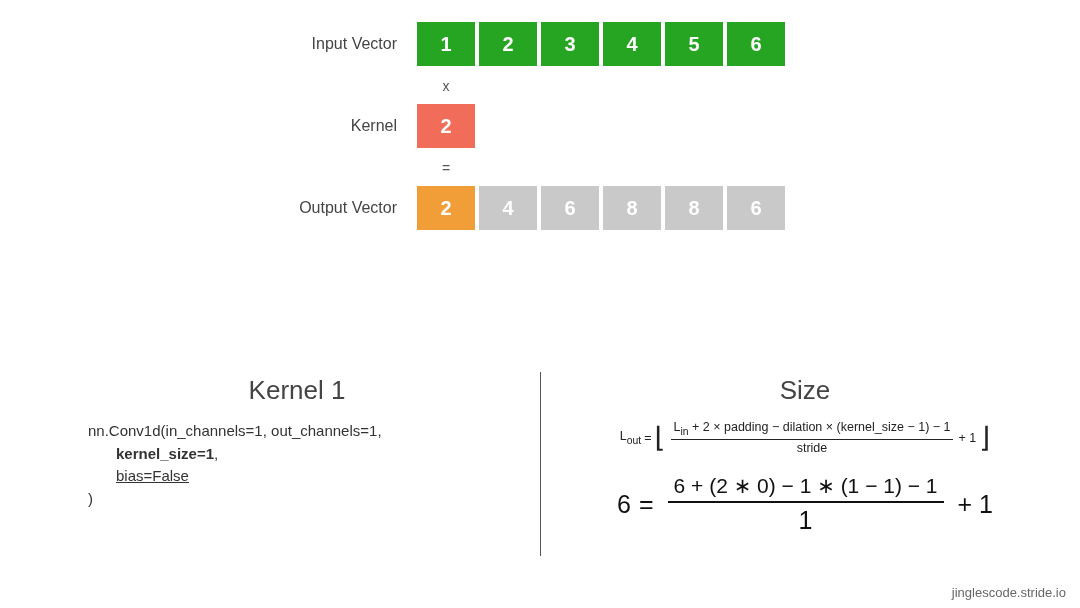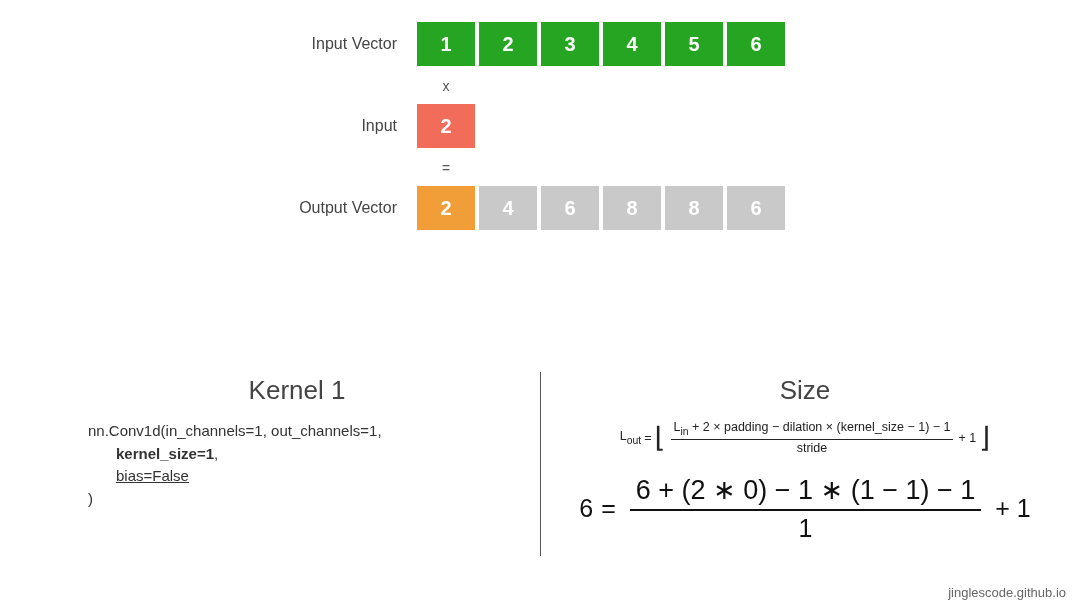--- a/index.html
+++ b/index.html
@@ -44,21 +44,21 @@
   .formula-small .outer { display: inline-flex; align-items: center; gap: 3px; }
   .frac-s { display: inline-flex; flex-direction: column; align-items: center; vertical-align: middle; margin: 0 3px; }
   .frac-s .num { border-bottom: 1px solid #222; padding: 0 2px 1px 2px; white-space: nowrap; }
   .frac-s .den { padding-top: 1px; }
   .bracket { font-size: 28px; line-height: 0.6; font-weight: 300; position: relative; top: 0px; }
 
   
   .formula-big { font-size: 25px; color: #111; text-align: center; }
   .formula-big .outer { display: inline-flex; align-items: center; gap: 8px; }
   .frac-b { display: inline-flex; flex-direction: column; align-items: center; vertical-align: middle; margin: 0 6px; }
-  .frac-b .num { border-bottom: 2px solid #111; padding: 0 6px 3px 6px; white-space: nowrap; font-size: 27px; }
+  .frac-b .num { border-bottom: 2px solid #111; padding: 0 6px 3px 6px; white-space: nowrap; font-size: 21px; }
   .frac-b .den { padding-top: 3px; font-size: 25px; }
 
   .credit {
     position: absolute; right: 14px; bottom: 8px;
     font-size: 13px; color: #666;
   }
 </style>
 </head>
 <body>
 
@@ -77,21 +77,21 @@
         <div class="cell green">6</div>
       </div>
     </div>
 
     <div class="row op-row">
       <div class="row-label"></div>
       <div class="op-sym">x</div>
     </div>
 
     <div class="row">
-      <div class="row-label">Input</div>
+      <div class="row-label">Kernel</div>
       <div class="cells">
         <div class="cell red">2</div>
       </div>
     </div>
 
     <div class="row op-row">
       <div class="row-label"></div>
       <div class="op-sym">=</div>
     </div>
 
@@ -154,15 +154,15 @@
             <span class="num">6 + (2 ∗ 0) − 1 ∗ (1 − 1) − 1</span>
             <span class="den">1</span>
           </span>
           <span>+ 1</span>
         </span>
       </div>
     </div>
 
   </div>
 
-  <div class="credit">jinglescode.github.io</div>
+  <div class="credit">jinglescode.stride.io</div>
 
 </div>
 
 </body></html>

